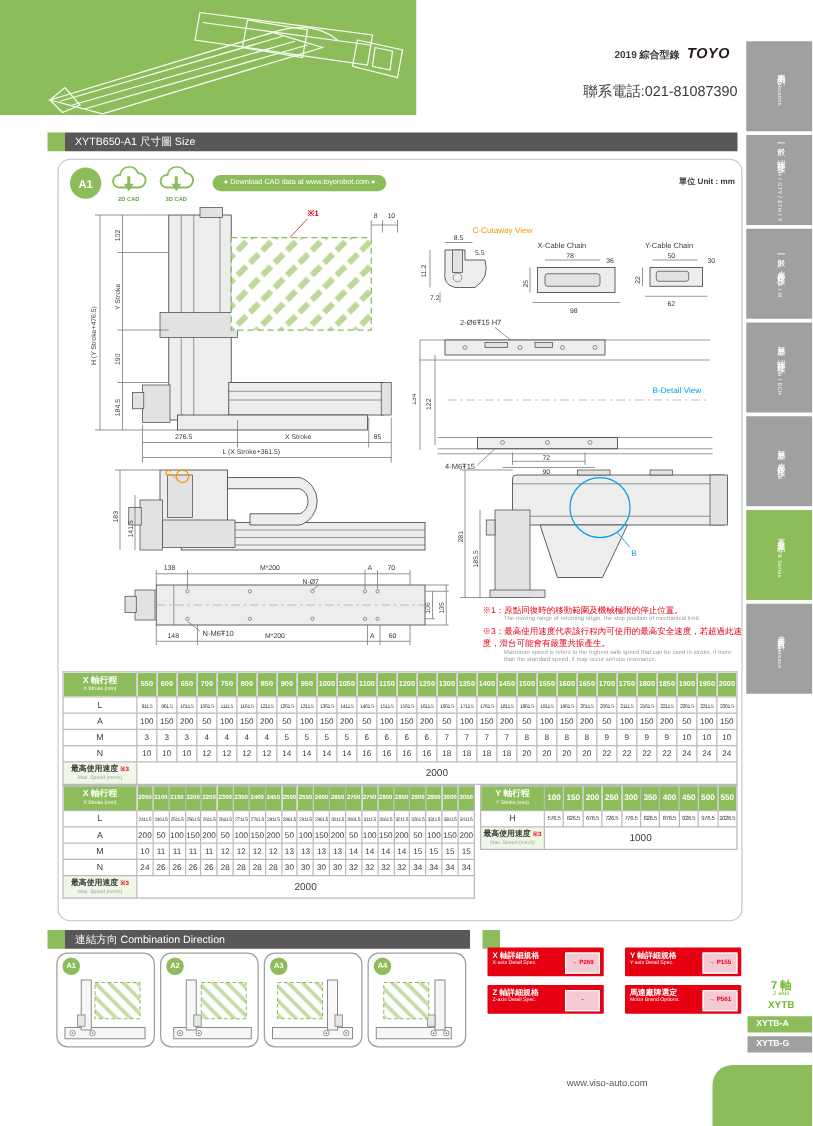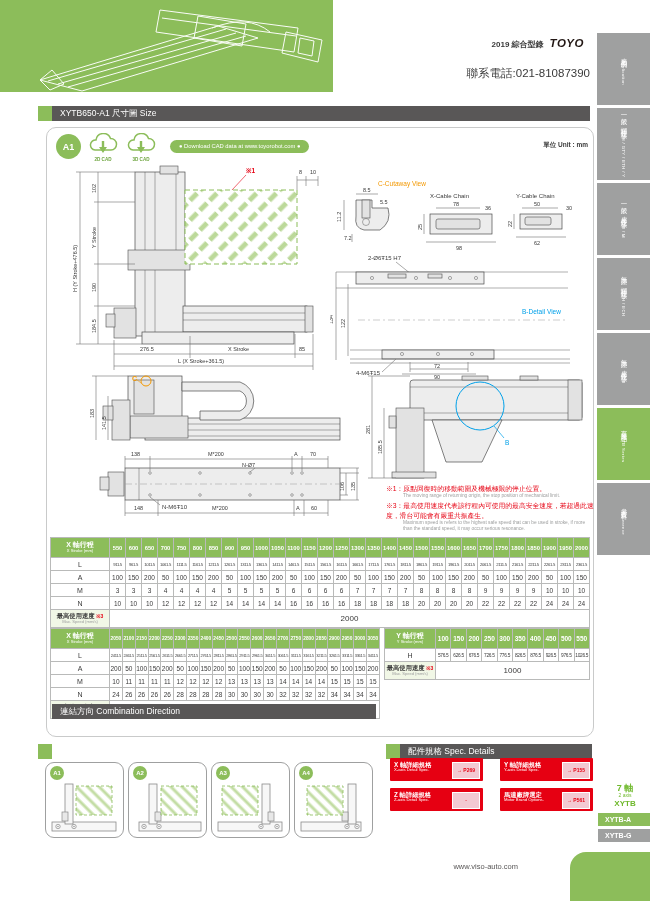--- a/index.html
+++ b/index.html
@@ -750,21 +750,21 @@
           <td class="spl">
             <div class="sz">最高使用速度 <span class="r3">※3</span></div>
             <div class="se">Max. Speed (mm/s)</div>
           </td>
           <td class="spv" colspan="10">1000</td>
         </tr>
       </tbody>
     </table>
 
   <div class="abs sq" style="left:38px;top:744px"></div>
-  <div class="abs bar" style="left:52px;top:704px;width:324px">連結方向 Combination Direction</div>
+  <div class="abs bar" style="left:52px;top:744px;width:324px">連結方向 Combination Direction</div>
 
   <div class="comb-box" style="left:45px">
     <div class="comb-badge">A1</div>
     <svg class="abs" style="left:4px;top:17px" width="70" height="54" viewBox="0 0 70 54">
       <defs>
           <pattern id="hc1" patternUnits="userSpaceOnUse" width="8" height="8" patternTransform="rotate(45)">
         <rect width="8" height="8" fill="#fff"></rect>
             <line x1="0" y1="2" x2="8" y2="2" stroke="#c3dda4" stroke-width="3"></line>
           </pattern>
         </defs>
@@ -830,21 +830,20 @@
       <rect x="43" y="32" width="6" height="9" fill="#e8e8e8" stroke="#8a8a8a" stroke-width=".7"></rect>
       <rect x="8" y="6" width="36" height="29" fill="url(#hc4)" stroke="#8cbd5a" stroke-width=".8" stroke-dasharray="3 2"></rect>
       <circle cx="48" cy="46.5" r="2.2" fill="none" stroke="#8a8a8a" stroke-width=".7"></circle>
         <circle cx="48" cy="46.5" r=".7" fill="#8a8a8a"></circle>
       <circle cx="58" cy="46.5" r="2.2" fill="none" stroke="#8a8a8a" stroke-width=".7"></circle>
         <circle cx="58" cy="46.5" r=".7" fill="#8a8a8a"></circle>
     </svg>
   </div>
 
   <div class="abs sq" style="left:386px;top:744px"></div>
-  <div class="abs bar" style="left:400px;top:744px;width:192px">配件規格 Spec. Details</div>
 
   <div class="spec-btn" style="left:390px;top:758px">
     <div class="spec-zh">X 軸詳細規格</div>
     <div class="spec-en">X-axis Detail Spec.</div>
     <div class="spec-page">→ P269</div>
   </div>
   <div class="spec-btn" style="left:500px;top:758px">
     <div class="spec-zh">Y 軸詳細規格</div>
     <div class="spec-en">Y-axis Detail Spec.</div>
     <div class="spec-page">→ P155</div>

